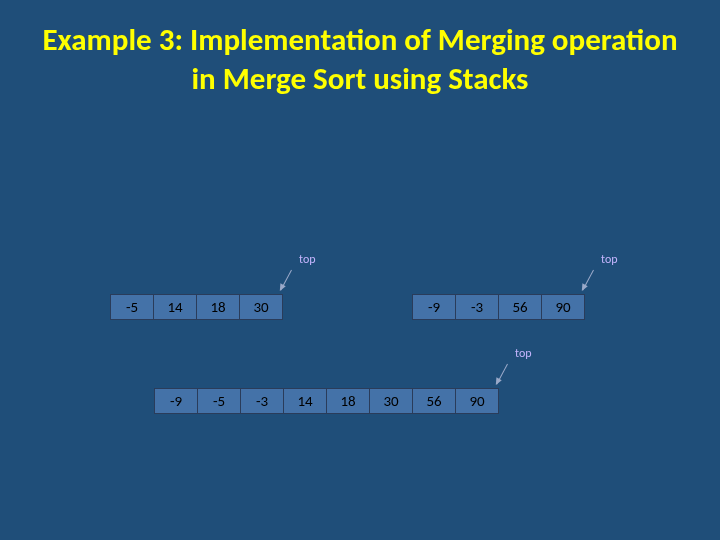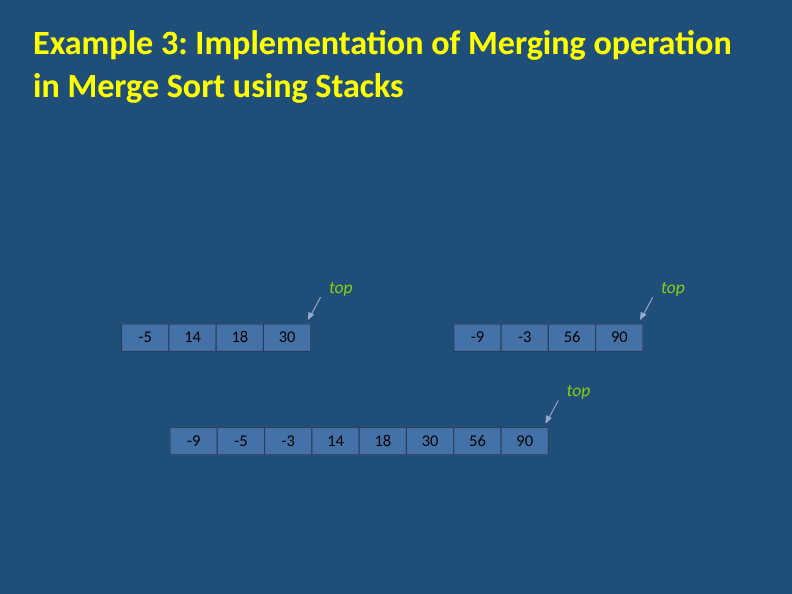--- a/index.html
+++ b/index.html
@@ -9,21 +9,21 @@
     height: 540px;
     background: #1f4e79;
     font-family: Calibri, Arial, sans-serif;
     position: relative;
     overflow: hidden;
   }
   .title {
     color: #ffff00;
     font-weight: bold;
     font-size: 31px;
-    text-align: left;
+    text-align: center;
     padding: 20px 30px 0 30px;
     line-height: 1.25;
   }
   .stack {
     position: absolute;
     display: flex;
   }
   .cell {
     width: 44px;
     height: 26px;
@@ -32,23 +32,22 @@
     color: #000;
     font-size: 15px;
     display: flex;
     align-items: center;
     justify-content: center;
     box-sizing: border-box;
     margin-right: -1px;
   }
   .label {
     position: absolute;
-    color: #84cc16;
-    font-size: 16px;
-    font-style: italic;
+    color: #c4b5fd;
+    font-size: 12px;
   }
   .arrow {
     position: absolute;
     width: 1px;
     background: #9aa9c9;
   }
   .arrow::after {
     content: "";
     position: absolute;
     bottom: -1px;

